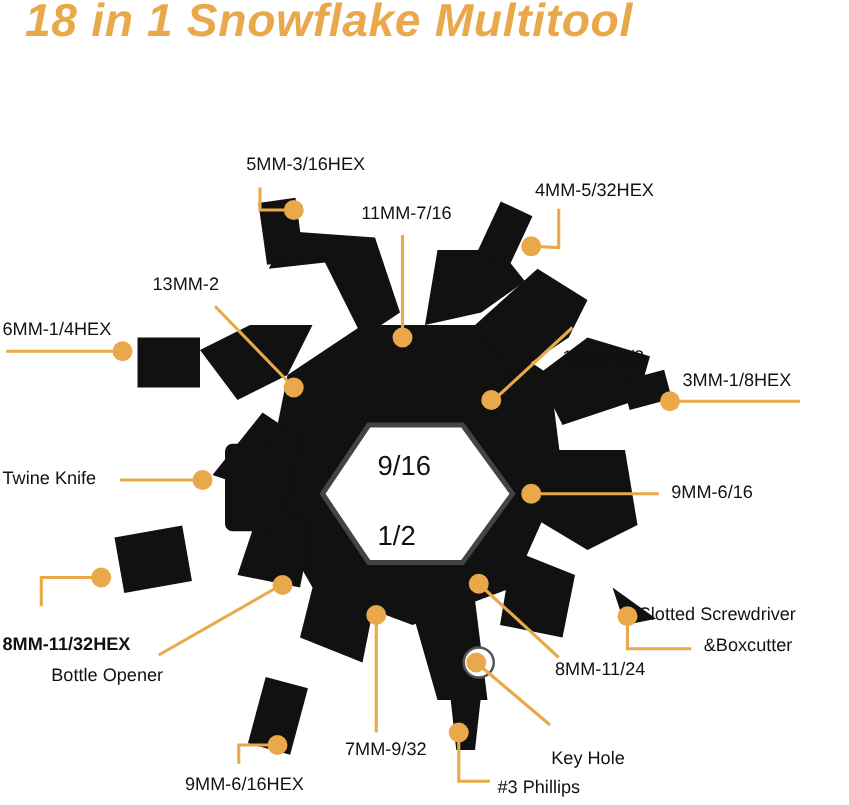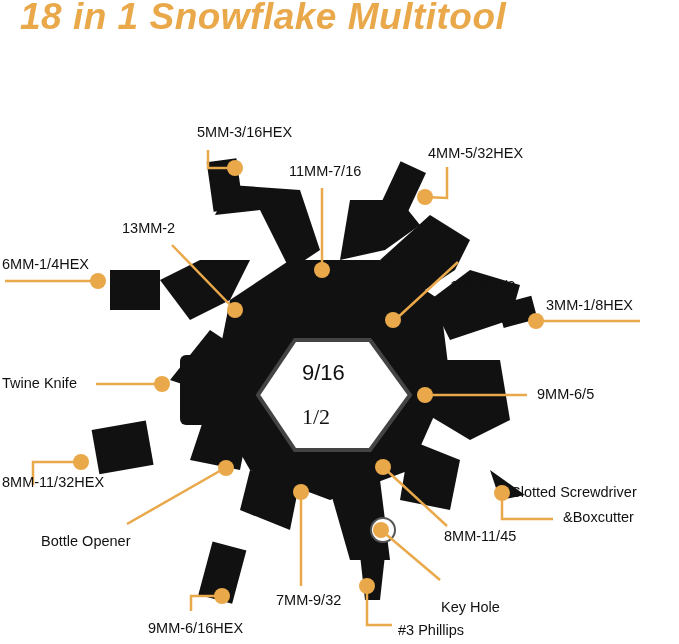--- a/index.html
+++ b/index.html
@@ -81,32 +81,32 @@
       <circle cx="226" cy="468" r="8"></circle>
     <circle cx="383" cy="467" r="8"></circle>
       <circle cx="381" cy="530" r="8"></circle>
       <circle cx="301" cy="492" r="8"></circle>
     <circle cx="222" cy="596" r="8"></circle>
       <circle cx="367" cy="586" r="8"></circle>
   </g>
 </svg>
 
 <div class="hexlbl" style="left:302px;top:360px;">9/16</div>
-<div class="hexlbl" style="left:302px;top:404px;font-family:Liberation Serif, serif;">1/2</div>
+<div class="hexlbl" style="left:302px;top:416px;">1/2</div>
 
 <div class="lbl" style="left:155px;top:124px;margin-left:42px;">5MM-3/16HEX</div>
 <div class="lbl" style="left:289px;top:163px;">11MM-7/16</div>
 <div class="lbl" style="left:428px;top:145px;">4MM-5/32HEX</div>
 <div class="lbl" style="left:122px;top:220px;">13MM-2</div>
 <div class="lbl" style="left:450px;top:238px;margin-top:40px;">10MM-3/8</div>
 <div class="lbl" style="left:2px;top:256px;">6MM-1/4HEX</div>
 <div class="lbl" style="left:546px;top:297px;">3MM-1/8HEX</div>
 <div class="lbl" style="left:2px;top:375px;">Twine Knife</div>
-<div class="lbl" style="left:537px;top:386px;">9MM-6/5</div>
-<div class="lbl" style="left:2px;top:474px;">8MM-11/32HEX</div>
+<div class="lbl" style="left:537px;top:386px;">9MM-6/16</div>
+<div class="lbl" style="left:2px;top:508px;font-weight:bold;">8MM-11/32HEX</div>
 <div class="lbl" style="left:511px;top:484px;text-align:right;">Slotted Screwdriver</div>
 <div class="lbl" style="left:563px;top:509px;">&amp;Boxcutter</div>
 <div class="lbl" style="left:41px;top:533px;">Bottle Opener</div>
-<div class="lbl" style="left:444px;top:528px;">8MM-11/45</div>
+<div class="lbl" style="left:444px;top:528px;">8MM-11/24</div>
 <div class="lbl" style="left:441px;top:599px;">Key Hole</div>
 <div class="lbl" style="left:276px;top:592px;">7MM-9/32</div>
 <div class="lbl" style="left:148px;top:620px;">9MM-6/16HEX</div>
 <div class="lbl" style="left:398px;top:622px;">#3 Phillips</div>
 
 </body></html>

